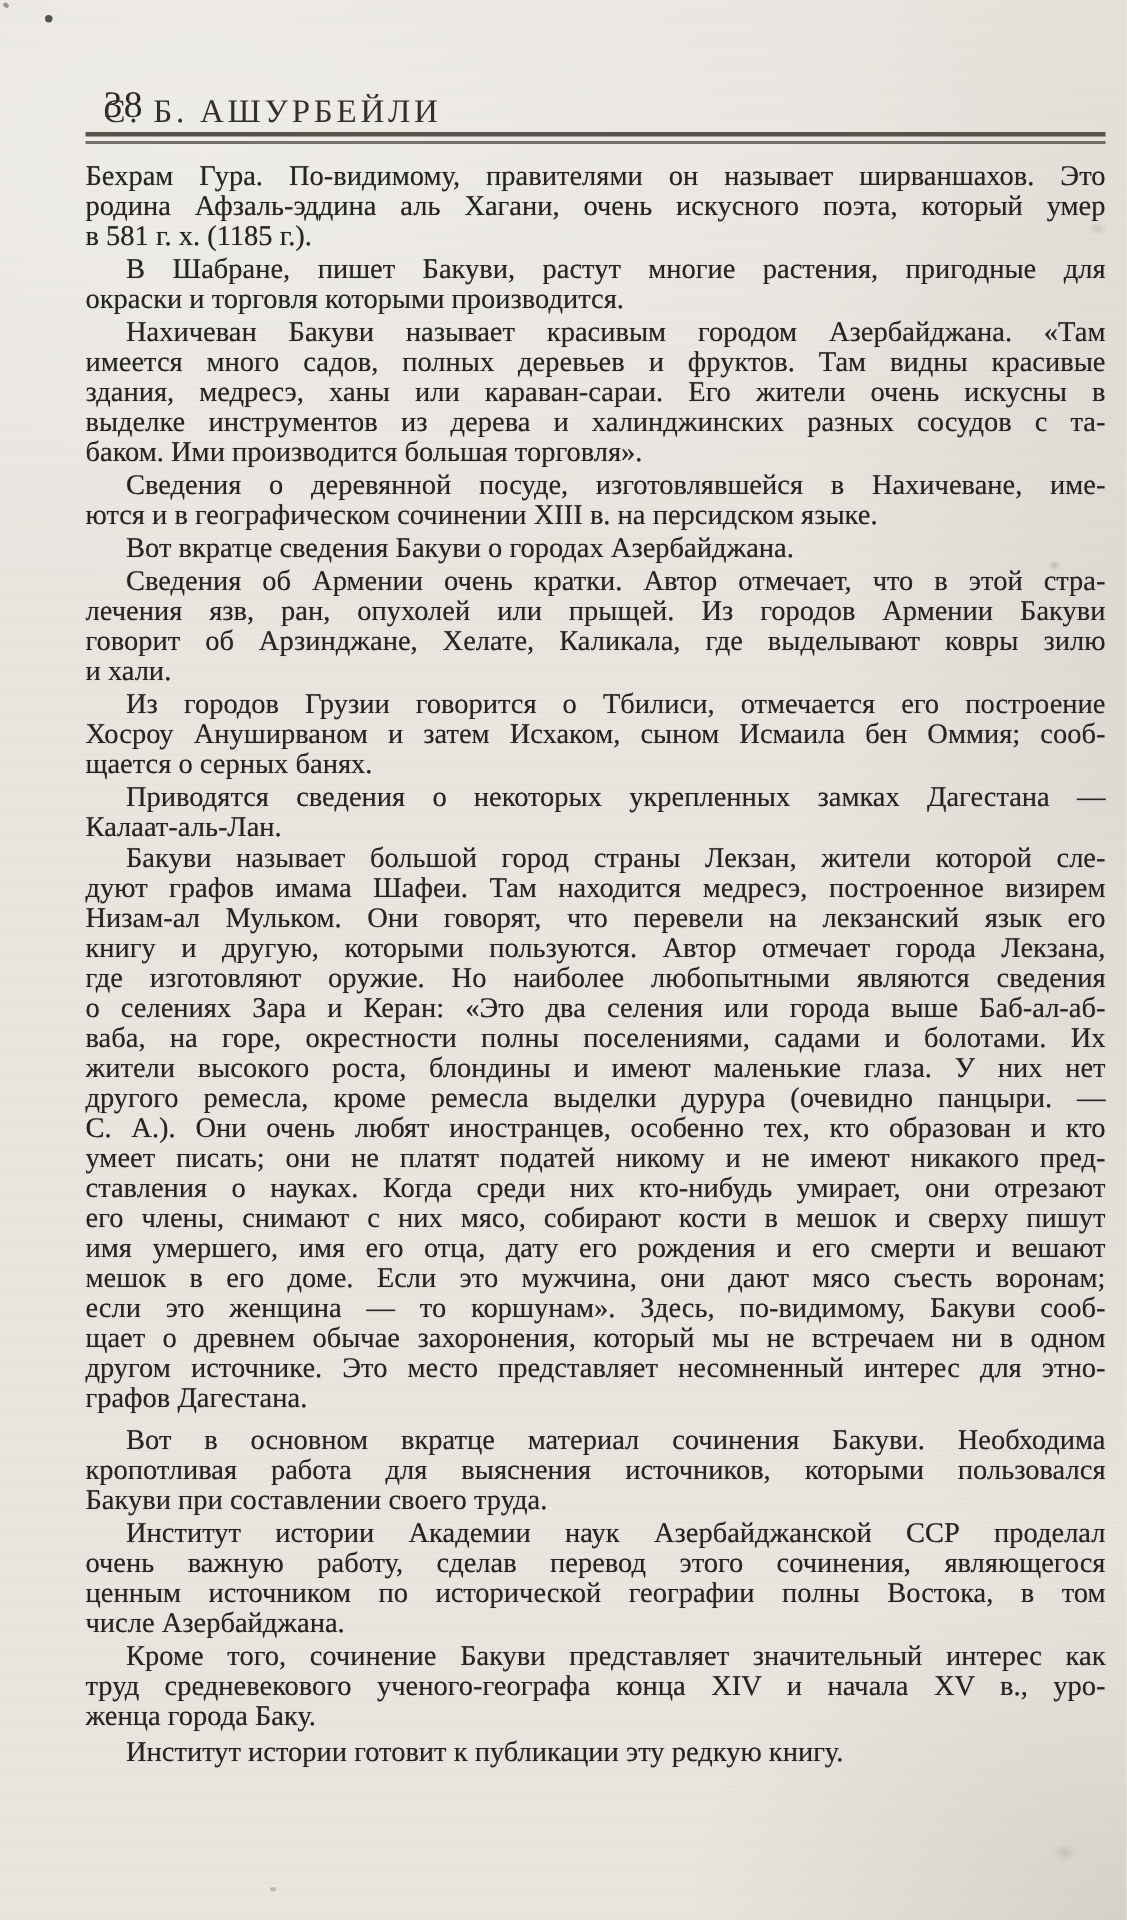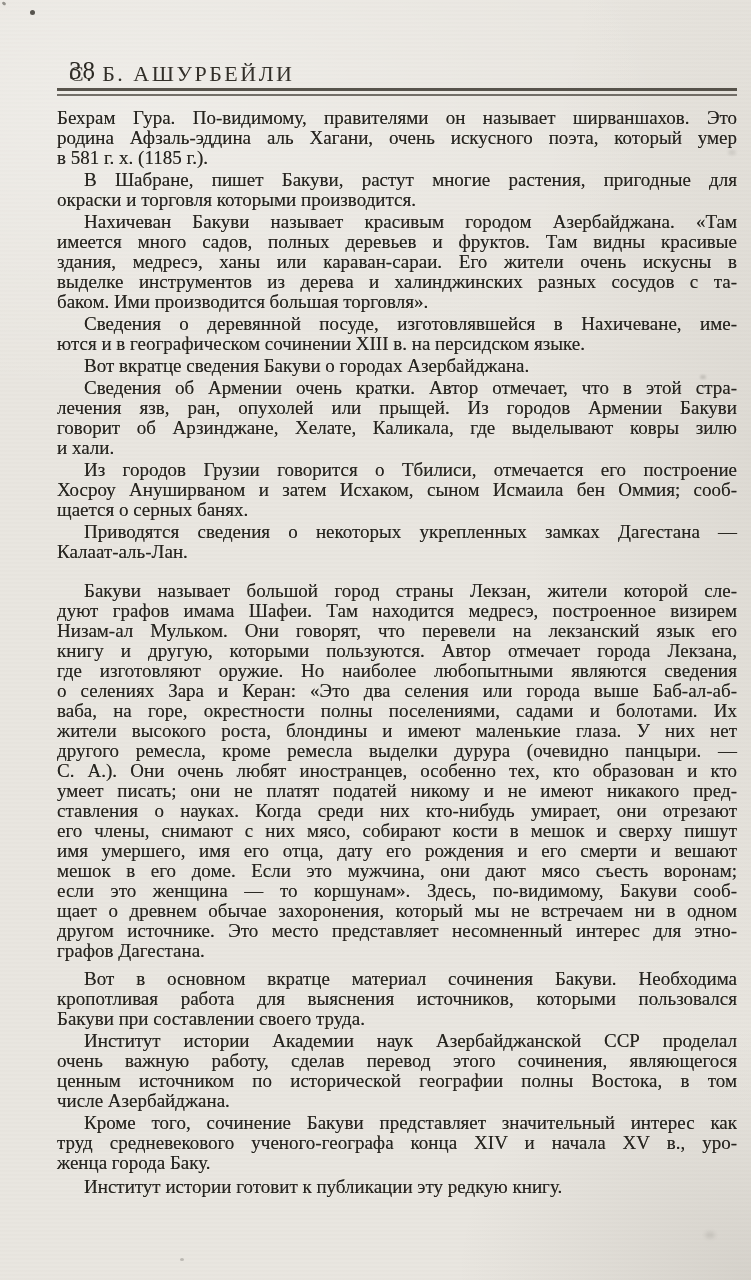--- a/index.html
+++ b/index.html
@@ -69,21 +69,21 @@
     right: 14px;
     top: 108px;
     font-size: 19px;
     line-height: 20px;
     text-shadow: 0 0 0.5px rgba(38,36,31,0.55);
   }
   .page-body p {
     margin: 0;
   }
   .page-body p + p { margin-top: 2px; }
-  .page-body p:nth-of-type(9)  { margin-top: 19px; }
+  .page-body p:nth-of-type(9)  { margin-top: 1px; }
   .page-body p:nth-of-type(10) { margin-top: 8px; }
   .page-body p:nth-of-type(13) { margin-top: 4px; }
   .line {
     display: block;
     text-align: justify;
     text-align-last: justify;
     text-justify: inter-word;
     white-space: normal;
   }
   .line.last {

